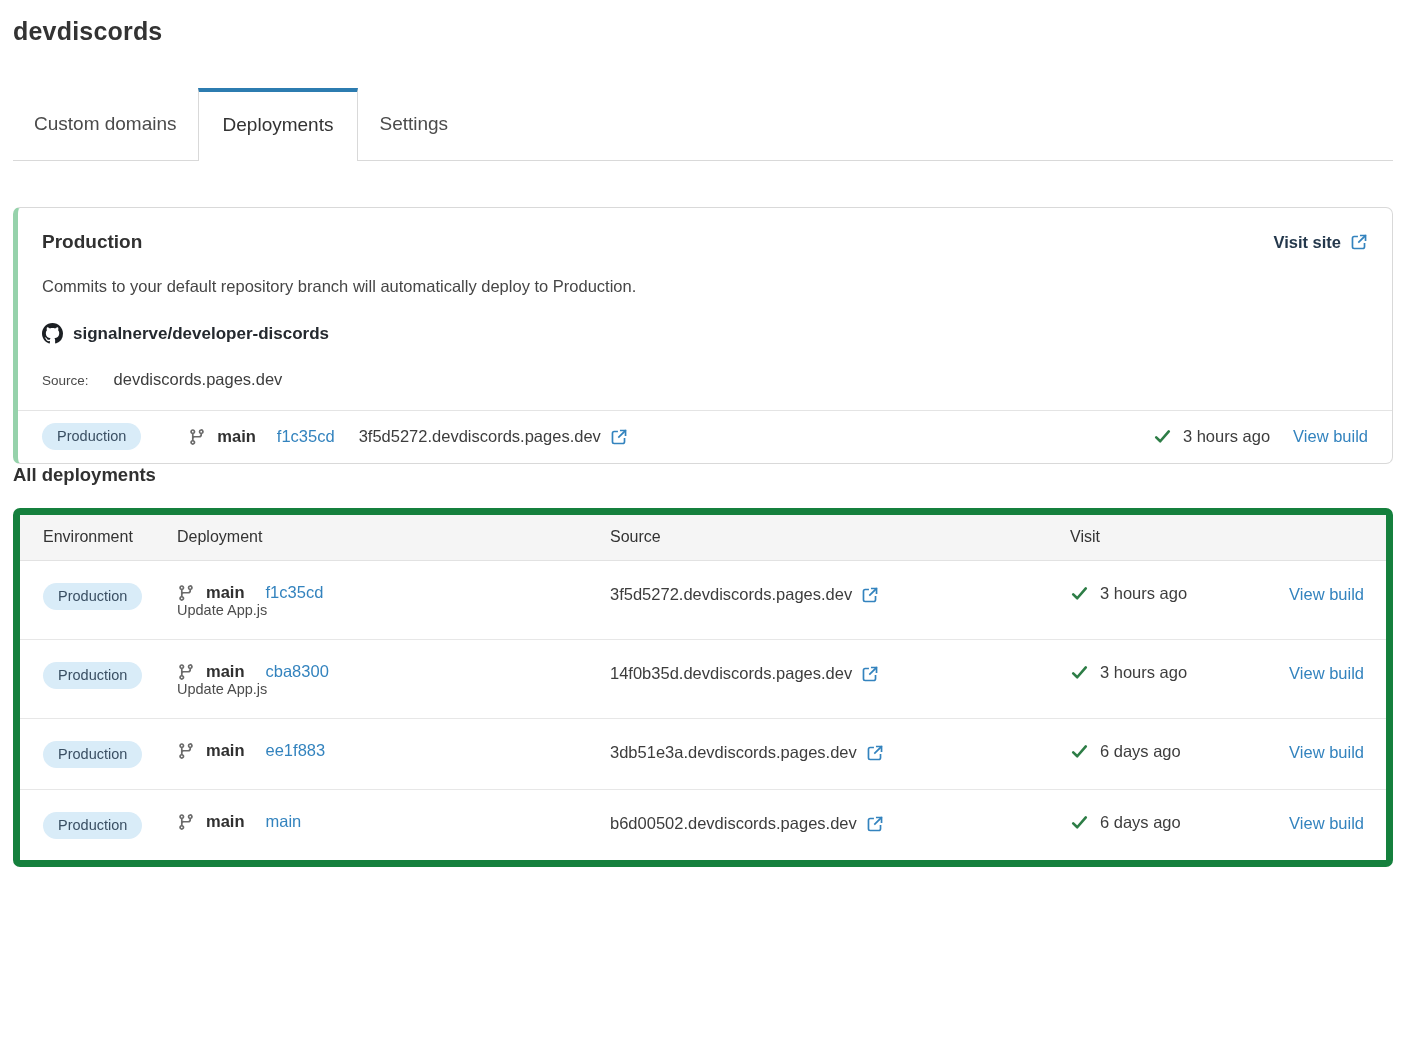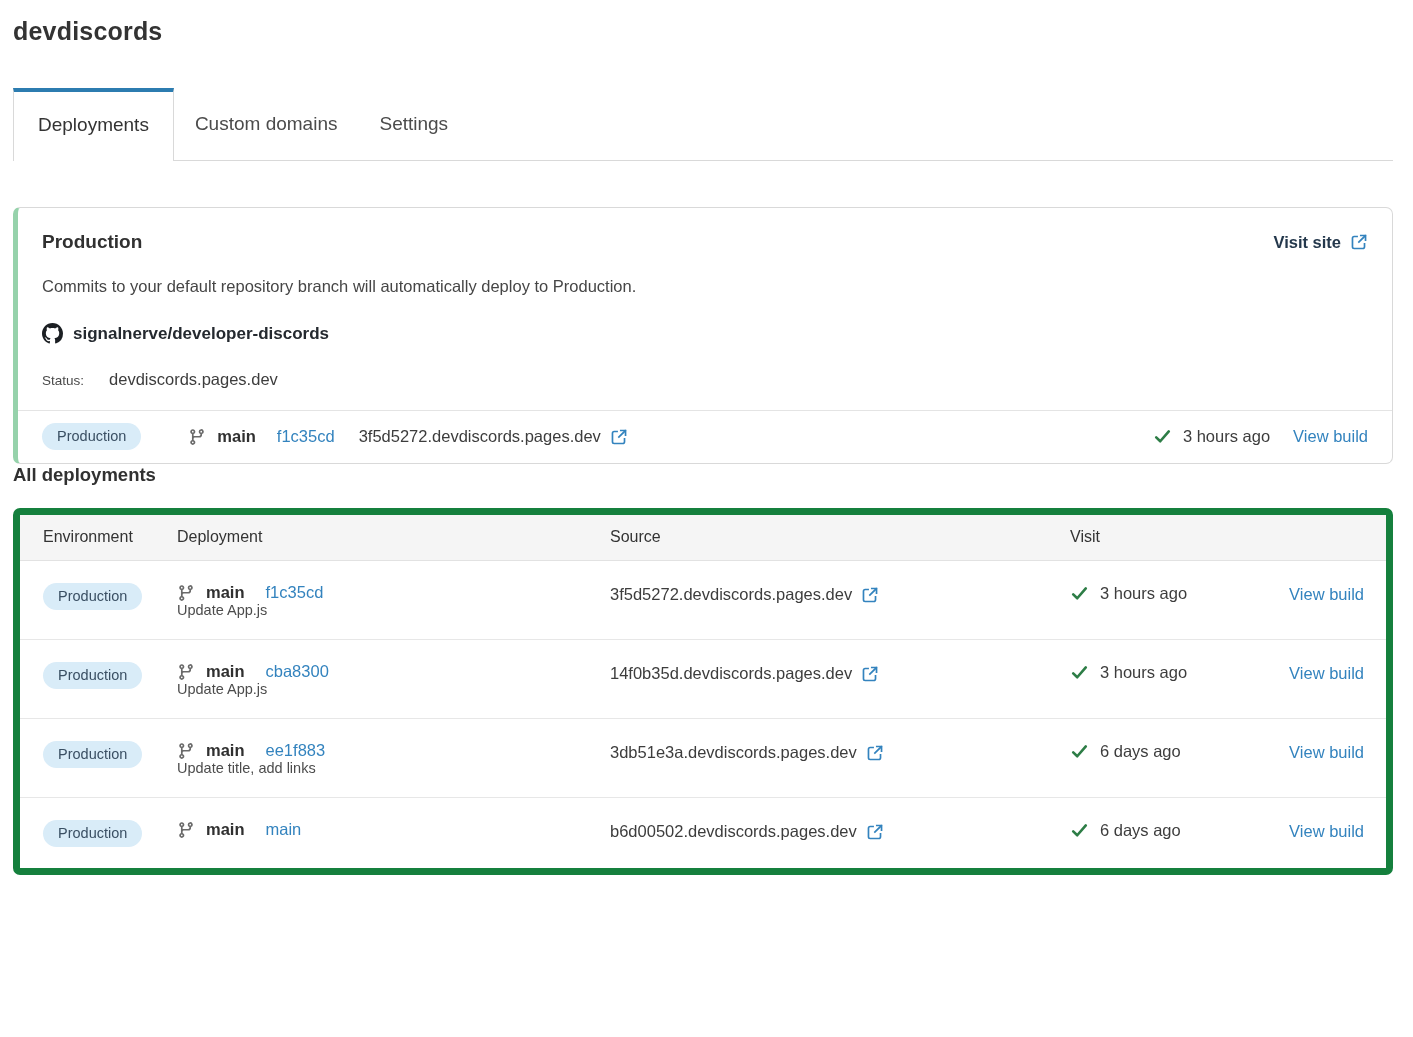--- a/index.html
+++ b/index.html
@@ -186,22 +186,22 @@
       <path fill="none" stroke="#2d7d46" stroke-width="2.2" stroke-linecap="round" stroke-linejoin="round" d="M2.7 8.7 6.1 12 13.3 3.7"></path>
     </symbol>
   </defs>
 </svg>
 
 <div class="page">
 
   <h1 class="page-title">devdiscords</h1>
 
   <div class="tabs">
+    <div class="tab">Custom domains</div>
     <div class="tab active">Deployments</div>
-    <div class="tab">Custom domains</div>
     <div class="tab">Settings</div>
   </div>
 
   <section class="prod-card">
     <div class="prod-card-body">
       <div class="prod-header">
         <h2 class="prod-title">Production</h2>
         <a class="visit-site">
           <span>Visit site</span>
           <span class="ext-icon">
@@ -214,21 +214,21 @@
       <p class="prod-desc">Commits to your default repository branch will automatically deploy to Production.</p>
       <div class="repo-row">
         <span style="display:inline-flex;width:21px;height:21px;">
           <svg width="21" height="21">
               <use href="#svg-github"></use>
             </svg>
         </span>
         <span>signalnerve/developer-discords</span>
       </div>
       <div class="domains-row">
-        <span class="domains-label">Status:</span>
+        <span class="domains-label">Source:</span>
         <span class="domains-value">devdiscords.pages.dev</span>
       </div>
     </div>
 
     <div class="prod-deploy-row">
       <span class="env-badge">Production</span>
       <span class="source-line">
         <span class="branch-icon-wrap">
           <svg width="18" height="18">
               <use href="#svg-git-branch"></use>
@@ -349,21 +349,20 @@
     <div class="cell-source">
       <span class="source-line">
         <span class="branch-icon-wrap">
           <svg width="18" height="18">
                   <use href="#svg-git-branch"></use>
                 </svg>
         </span>
         <span class="branch-name">main</span>
         <a class="commit-link">ee1f883</a>
       </span>
-      <div class="commit-message">Update title, add links</div>
     </div>
     <div class="cell-deploy">
       <span class="deploy-url">3db51e3a.devdiscords.pages.dev</span>
       <a class="ext-icon">
         <svg width="18" height="18">
                 <use href="#svg-external"></use>
               </svg>
       </a>
     </div>
     <div class="cell-status">

